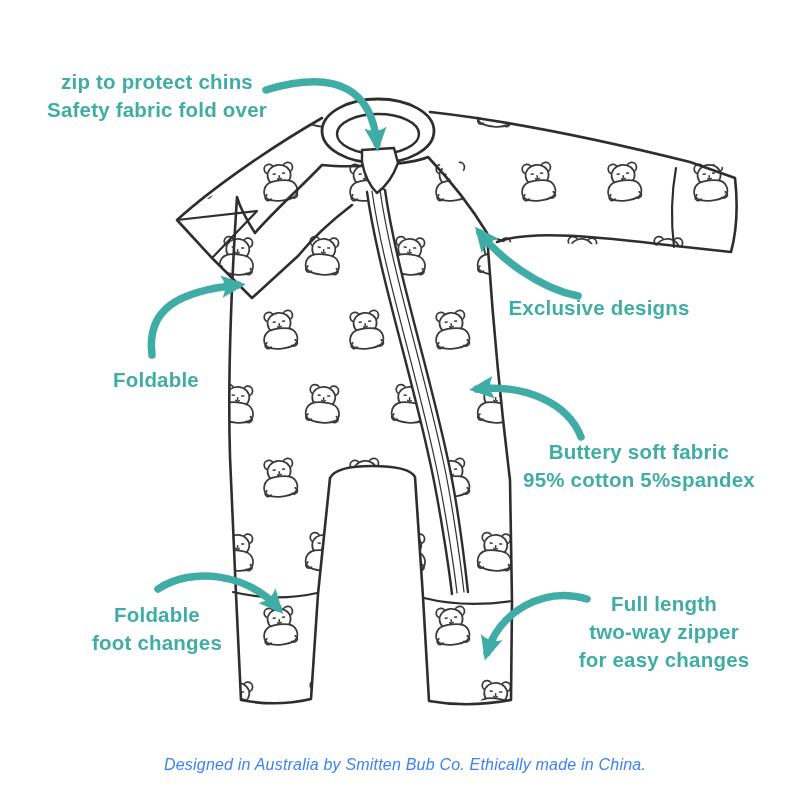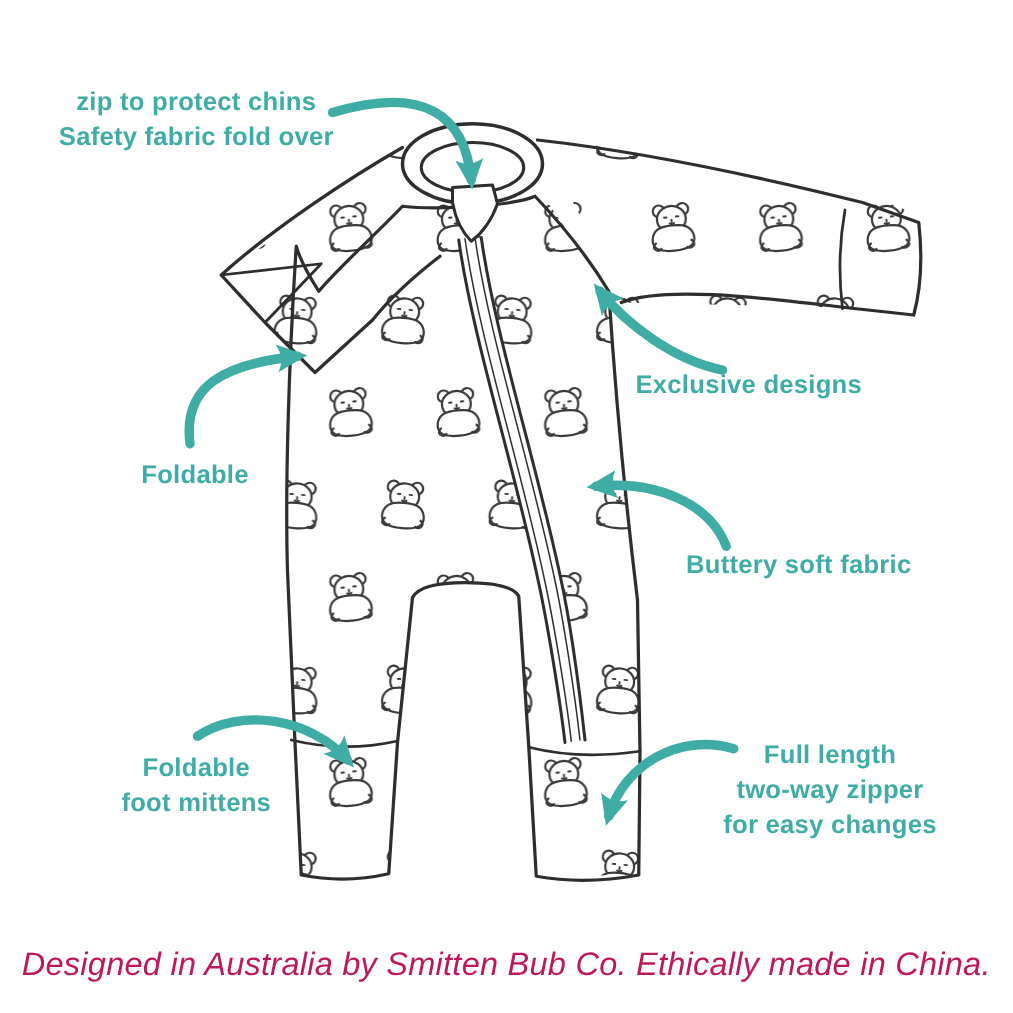--- a/index.html
+++ b/index.html
@@ -7,21 +7,21 @@
     position:relative;width:810px;height:810px;background:#ffffff;overflow:hidden;
     font-family:"Liberation Sans", sans-serif;
   }
   #artwork{position:absolute;left:0;top:0;width:810px;height:810px;}
   .note{
     position:absolute;color:#3FADA5;text-align:center;
     font-size:20.5px;line-height:28px;font-weight:600;letter-spacing:.2px;
   }
   .footer{
     position:absolute;left:0;right:0;top:756px;text-align:center;
-    color:#be185d;font-size:26px;font-style:italic;font-weight:500;letter-spacing:.2px;
+    color:#3b82f6;font-size:16px;font-style:italic;font-weight:500;letter-spacing:.2px;
   }
 </style>
 </head>
 <body>
 
 <div id="stage">
 
   <svg id="artwork" viewBox="0 0 810 810" stroke-linecap="round" stroke-linejoin="round">
     <defs>
       <g id="bear" stroke="#3a3a3a" stroke-width="1.6" fill="#ffffff">
@@ -99,25 +99,26 @@
   <div class="note" style="left:459px;top:294px;width:280px;">
     <div>Exclusive designs</div>
   </div>
 
   <div class="note" style="left:16px;top:366px;width:280px;">
     <div>Foldable</div>
   </div>
 
   <div class="note" style="left:489px;top:438px;width:300px;">
     <div>Buttery soft fabric</div>
+    <div>95% cotton 5%spandex</div>
   </div>
 
   <div class="note" style="left:17px;top:601px;width:280px;">
     <div>Foldable</div>
-    <div>foot mittens</div>
+    <div>foot changes</div>
   </div>
 
   <div class="note" style="left:514px;top:590px;width:300px;">
     <div>Full length</div>
     <div>two-way zipper</div>
     <div>for easy changes</div>
   </div>
 
   <div class="footer">Designed in Australia by Smitten Bub Co. Ethically made in China.</div>
 

